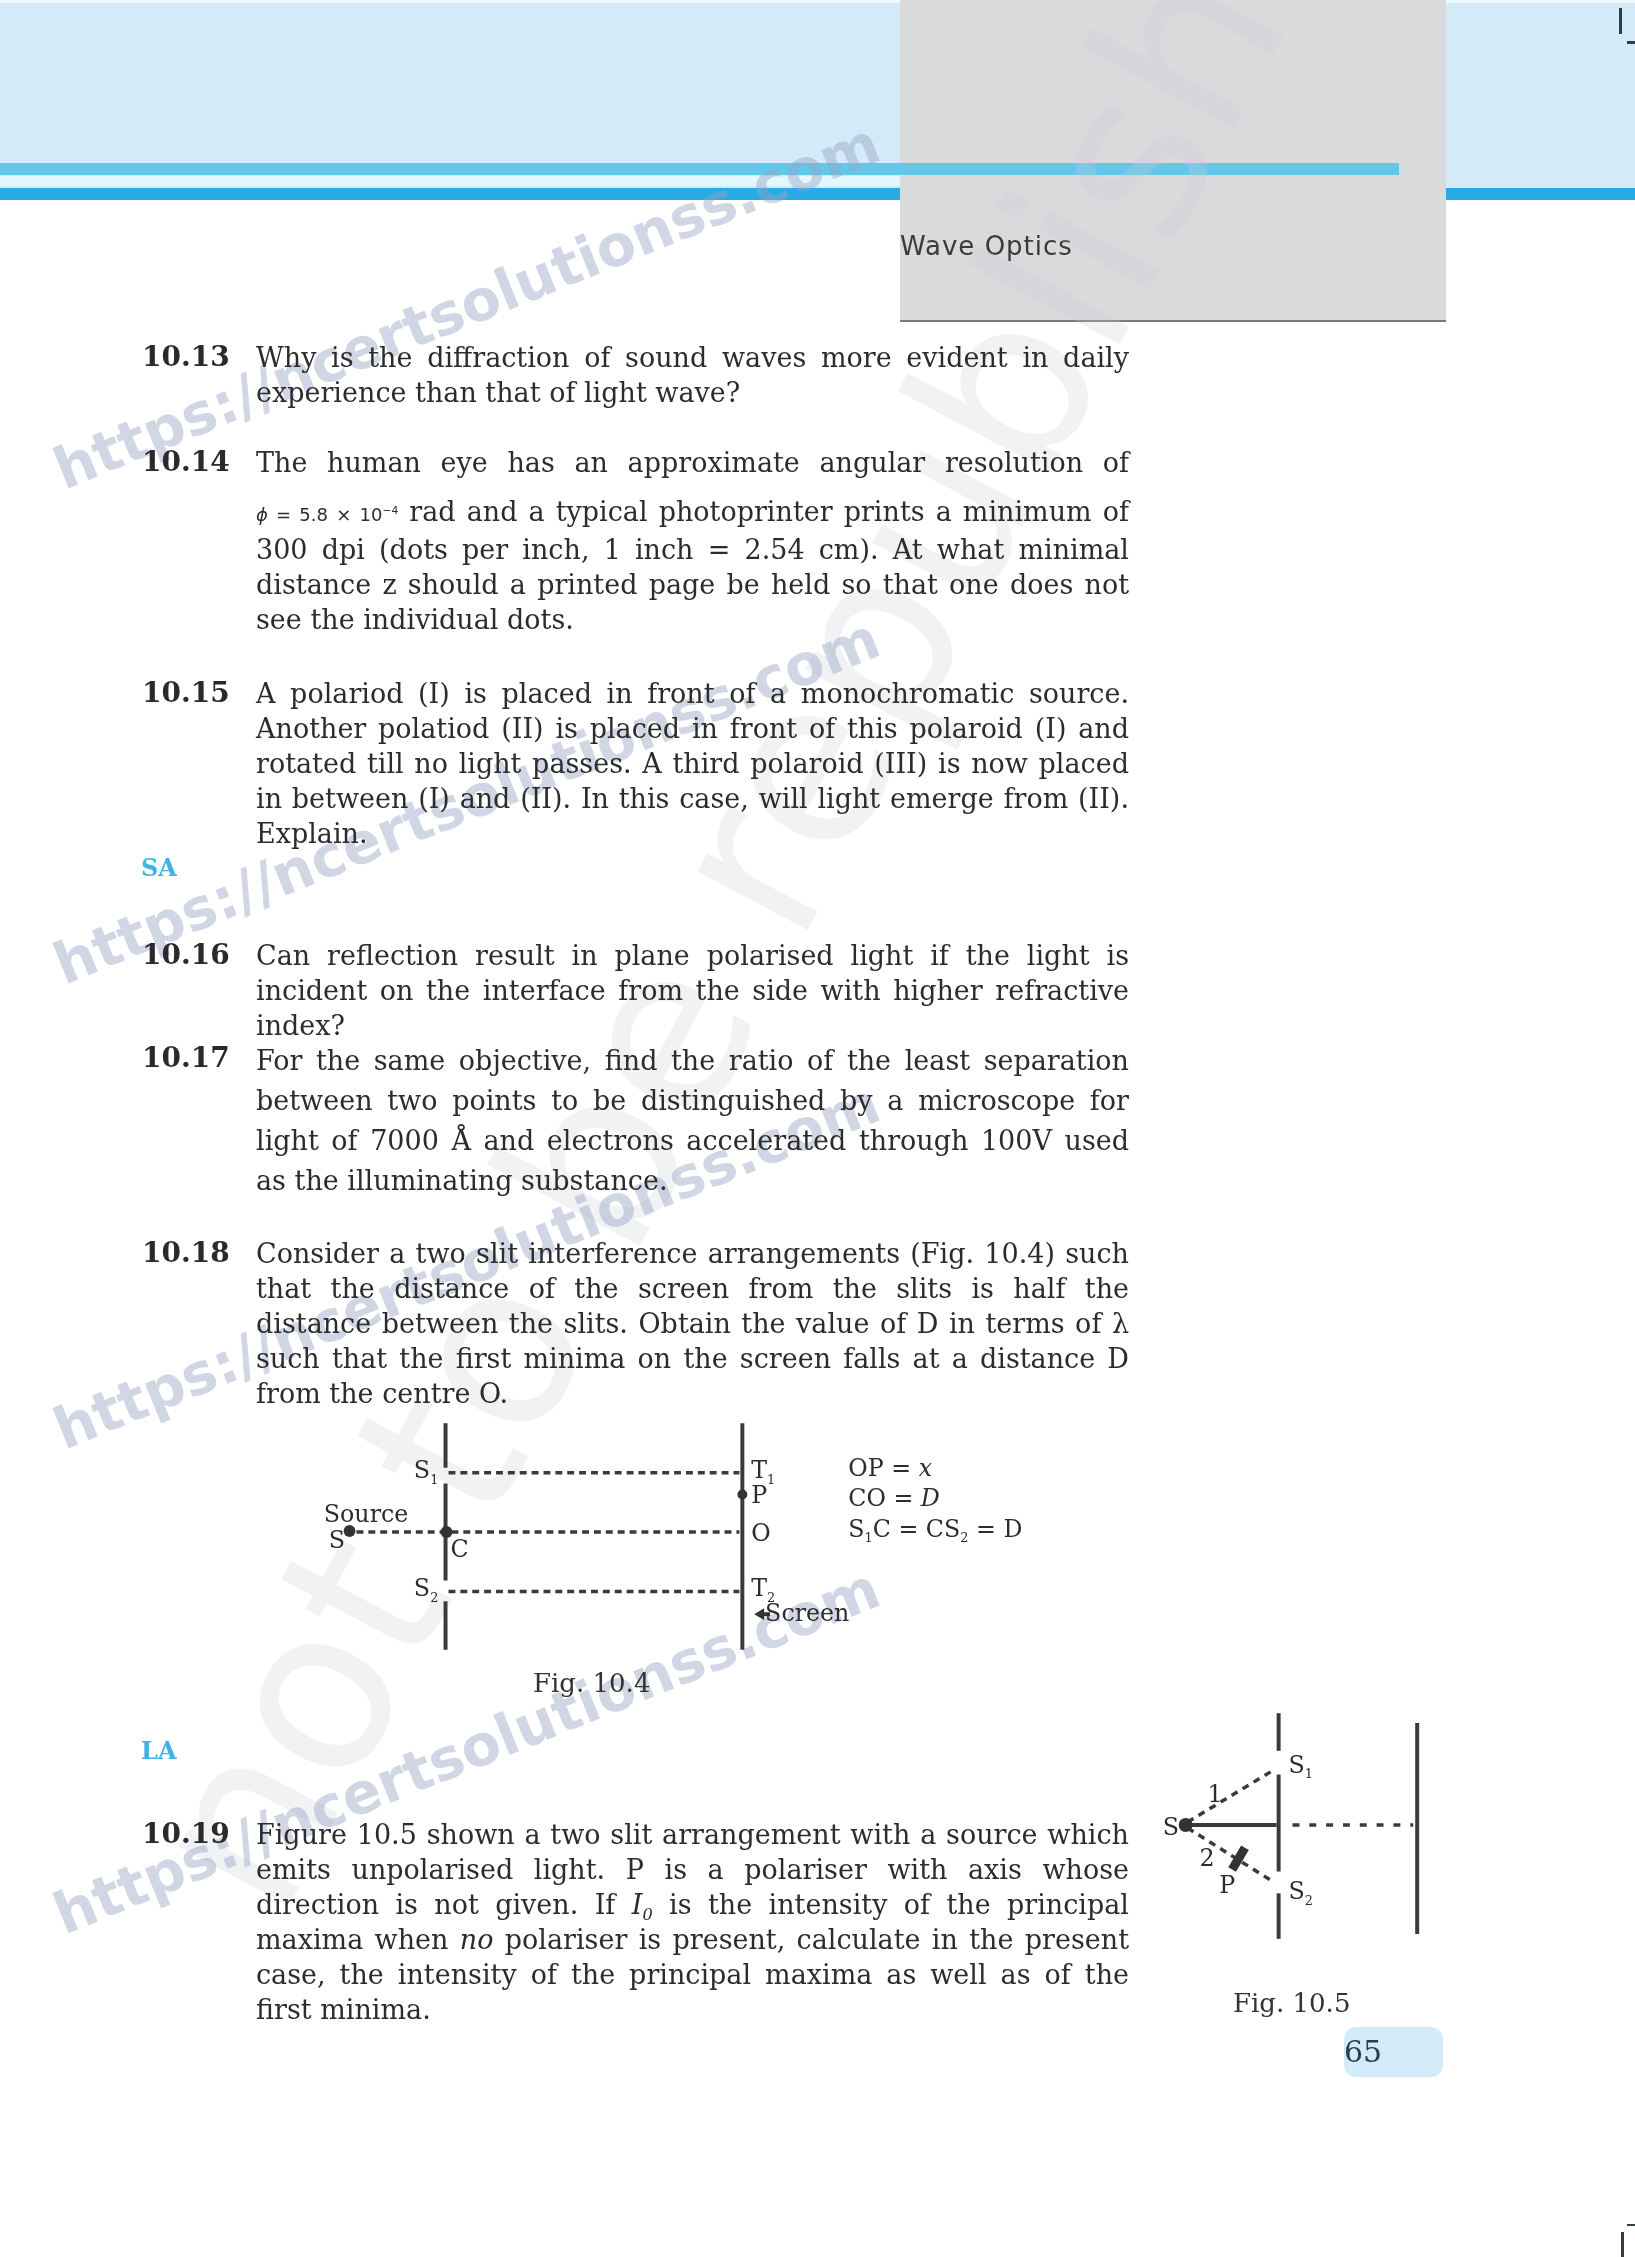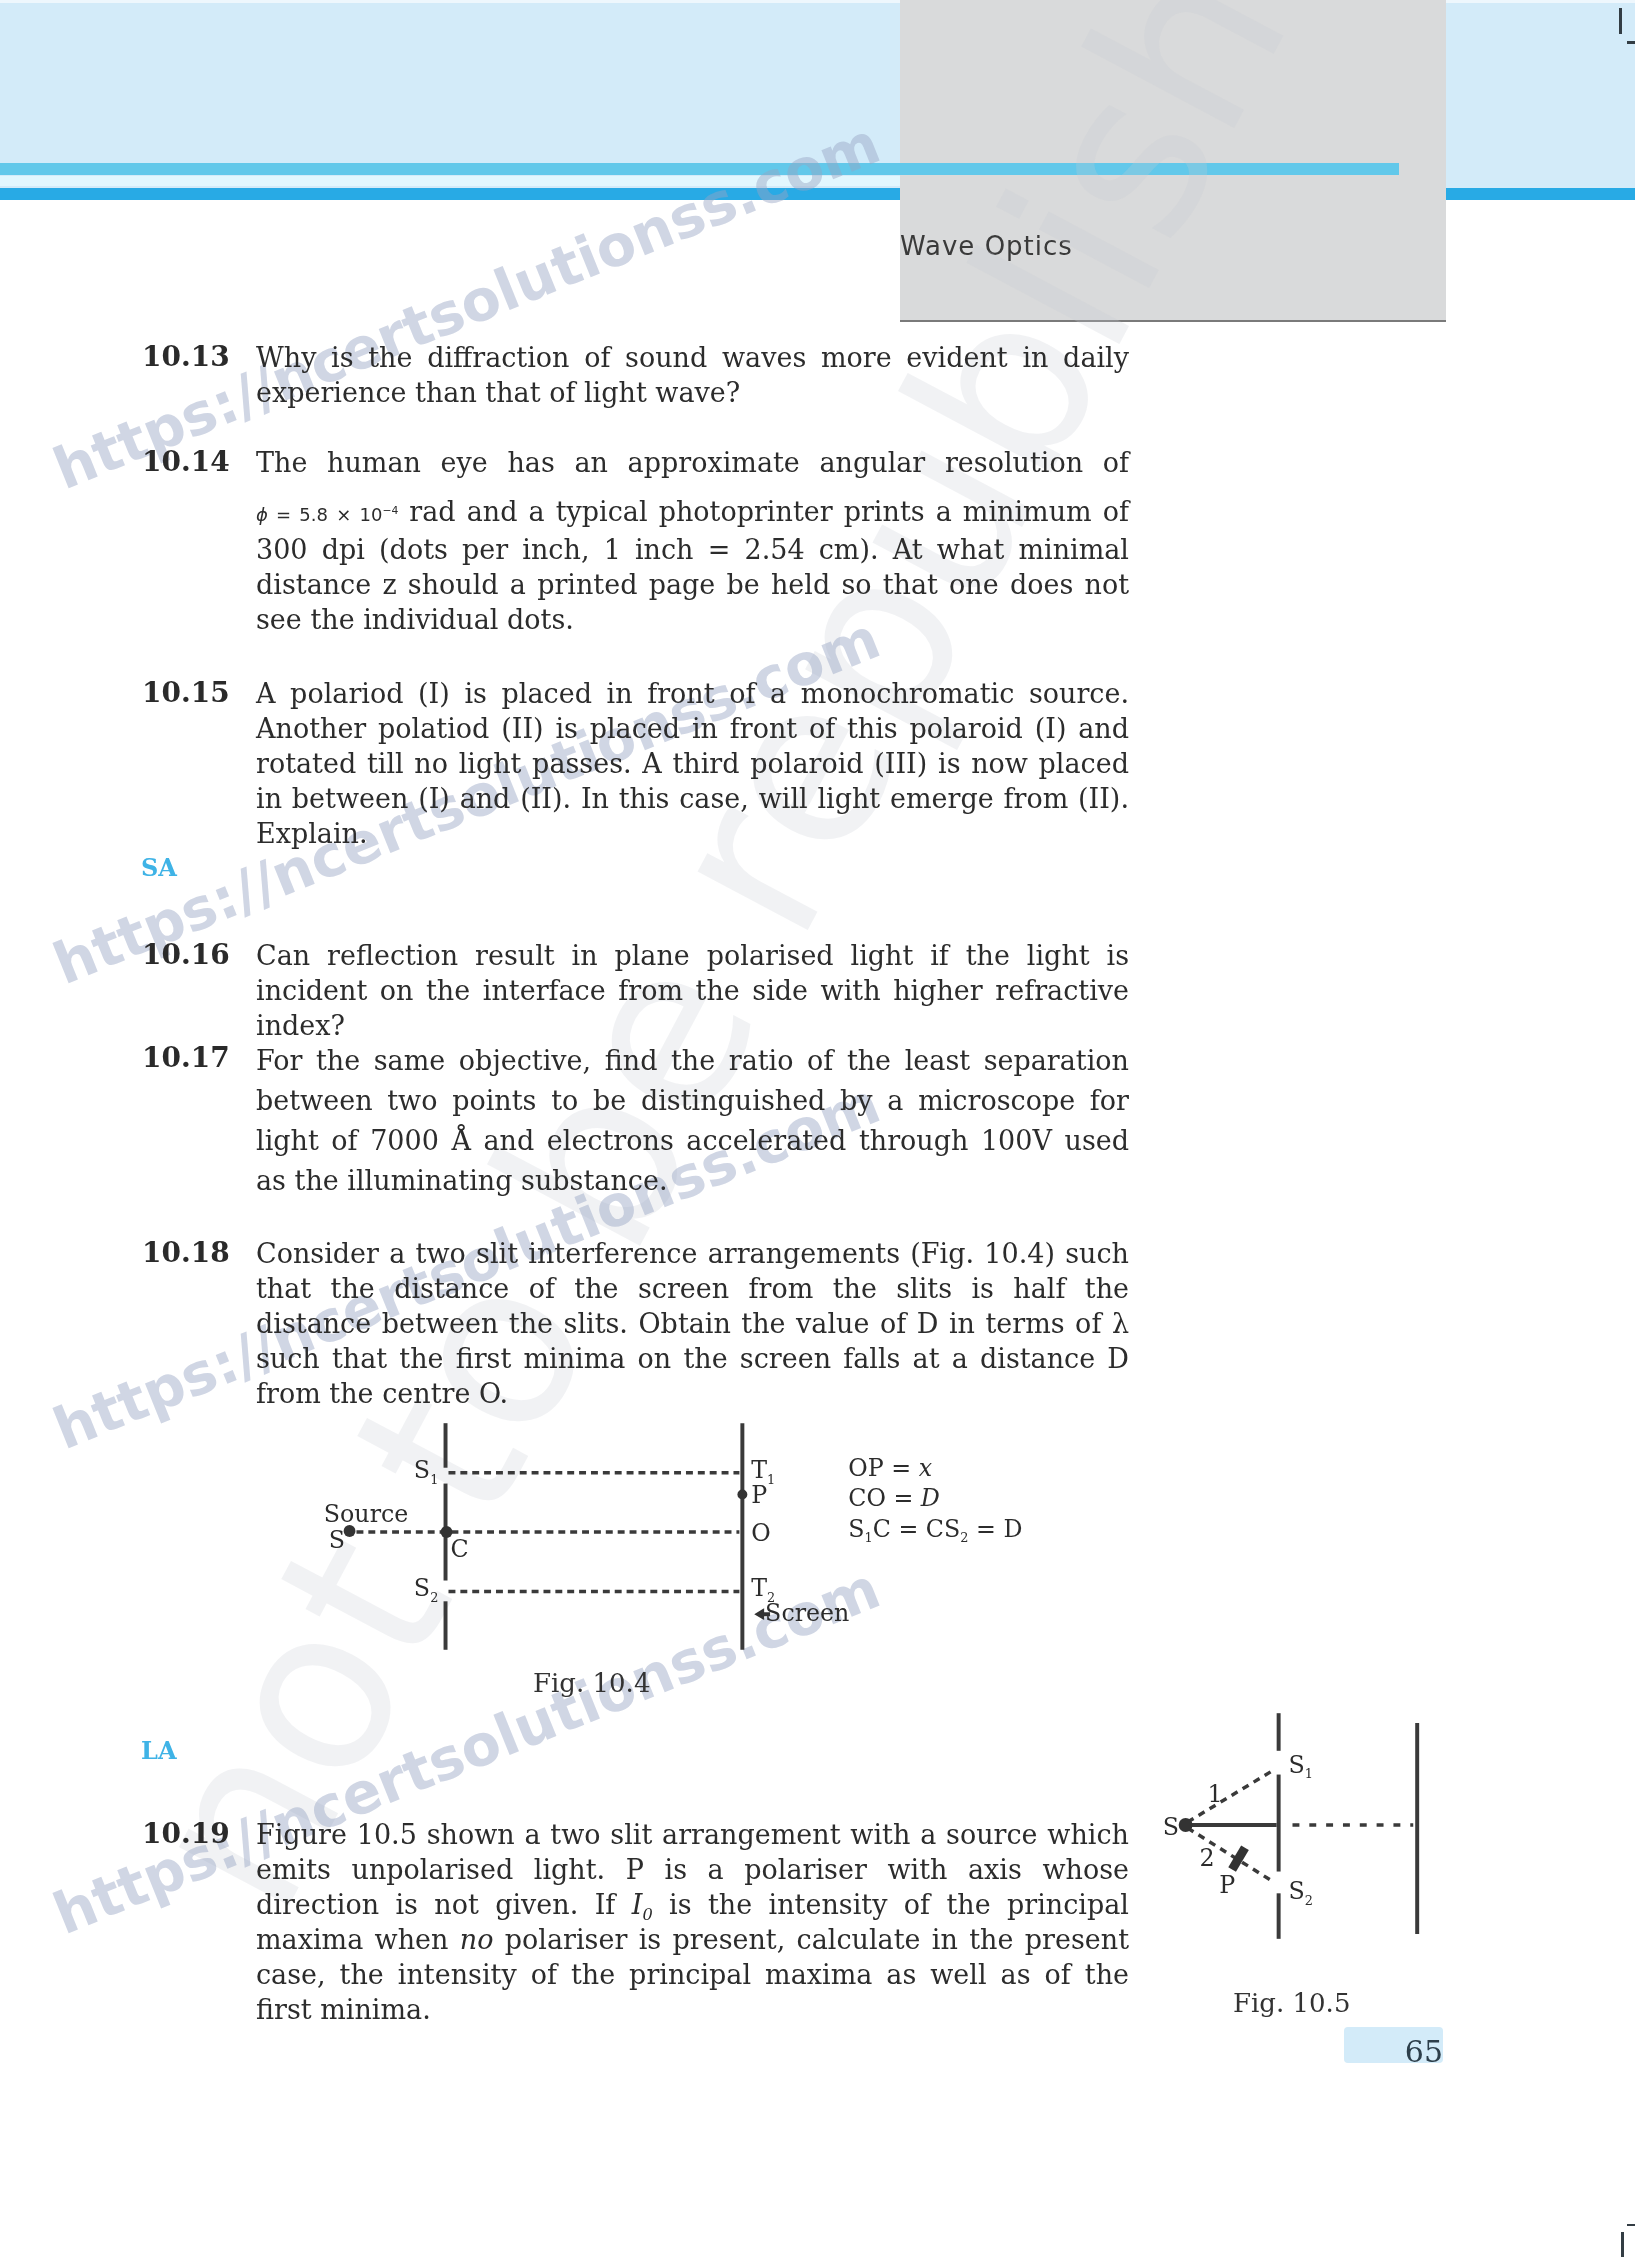--- a/index.html
+++ b/index.html
@@ -51,22 +51,22 @@
     position: absolute; left: 114px; width: 873px; font-size: 27px; line-height: 35px;
     text-align: justify; color: #2c2c2c;
   }
   .q-text i { font-style: italic; }
   .sec-label {
     position: absolute; left: 141px; font-weight: bold; font-size: 24px; color: #3fb3e6; z-index: 2;
   }
   sup, sub { font-size: 60%; line-height: 0; }
   .fig-caption { position: absolute; font-size: 26px; color: #333; z-index: 2; }
   .page-num {
-    position: absolute; left: 1344px; top: 2027px; width: 99px; height: 36px;
-    background: #d3ebf9; border-radius: 4px; text-align: right; line-height: 50px;
+    position: absolute; left: 1344px; top: 2027px; width: 99px; height: 50px;
+    background: #d3ebf9; border-radius: 12px; text-align: left; line-height: 50px;
     font-size: 30px; color: #2c3e4a; z-index: 2;
   }
   svg text { font-family: "DejaVu Serif", "Liberation Serif", serif; fill: #2c2c2c; }
 </style>
 </head>
 <body>
 
 <div class="hdr-band"></div>
 <div class="hdr-band-top"></div>
 <div class="hdr-stripe1"></div>

